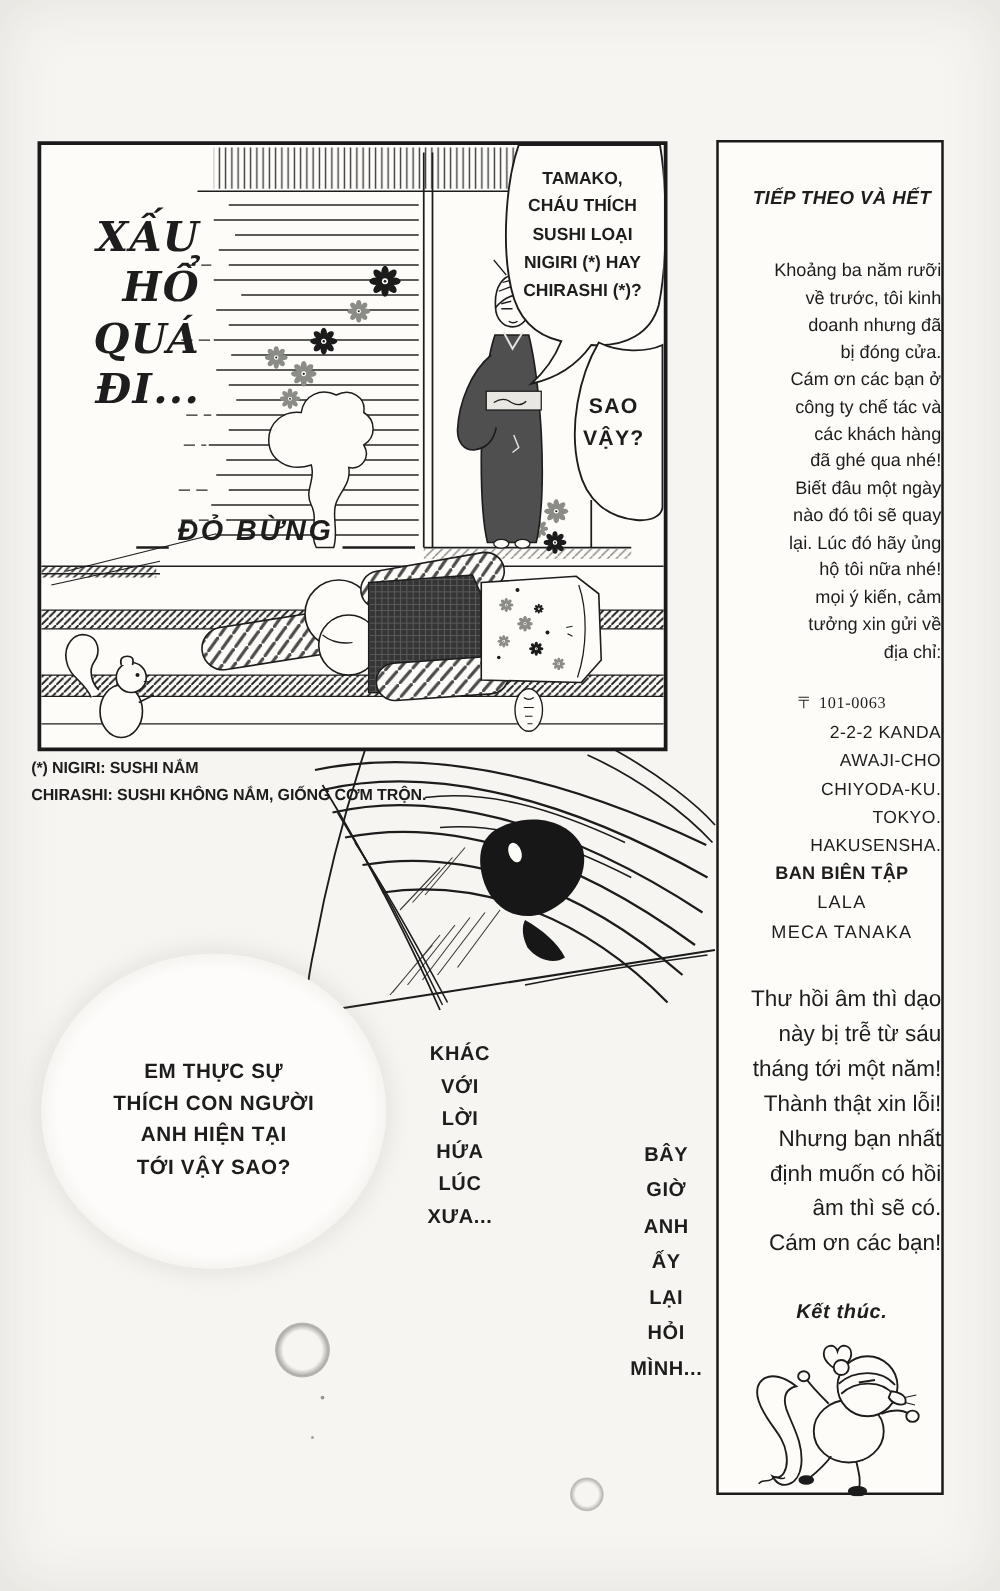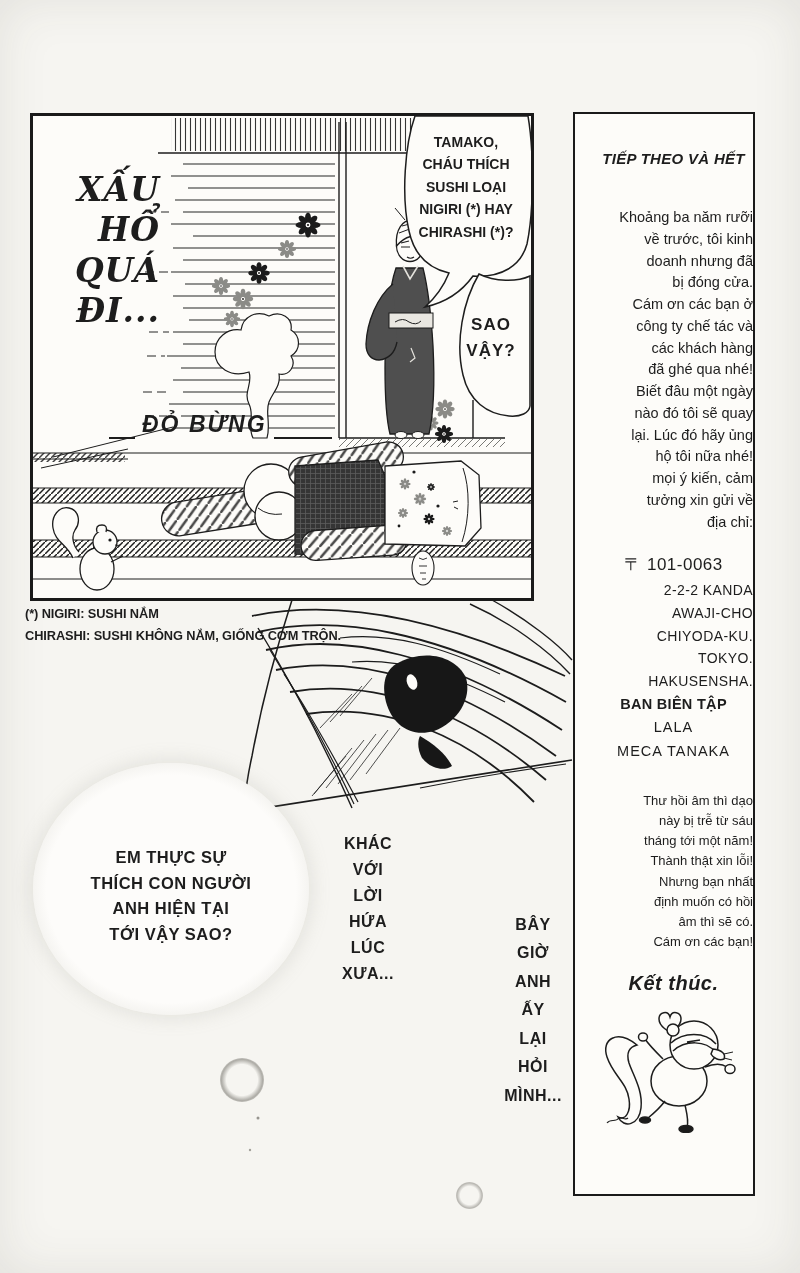--- a/index.html
+++ b/index.html
@@ -41,26 +41,26 @@
       background:radial-gradient(circle,rgba(0,0,0,0) 0%,rgba(0,0,0,0) 50%,rgba(115,113,106,.55) 66%,
                  rgba(115,113,106,.18) 80%,rgba(0,0,0,0) 92%);}
   .dust2{left:456px;top:1182px;width:27px;height:27px;
       background:radial-gradient(circle,rgba(0,0,0,0) 0%,rgba(0,0,0,0) 48%,rgba(125,123,116,.5) 66%,
                  rgba(125,123,116,.15) 80%,rgba(0,0,0,0) 92%);}
   
   .sidebar{position:absolute;left:573px;top:112px;width:182px;height:1084px;border:2.5px solid #1a1a1a;
       background:#fdfcf9;box-sizing:border-box;text-align:center;padding-left:19px;}
   .sb-title{margin-top:36px;font-weight:bold;font-style:italic;font-size:15px;letter-spacing:.3px;}
   .sb-para1{margin-top:40px;font-size:14.5px;line-height:1.5;}
-  .sb-postal{margin-top:20px;font-size:17px;letter-spacing:.5px;}
+  .sb-postal{margin-top:20px;font-size:13px;letter-spacing:.5px;font-family:Liberation Serif, serif;}
   .sb-address{margin-top:3px;font-size:14px;line-height:1.62;letter-spacing:.4px;margin-left:19px;}
   .sb-dept{font-weight:bold;font-size:14.5px;line-height:1.62;letter-spacing:.3px;}
   .sb-line{font-size:14.5px;line-height:1.62;letter-spacing:1px;}
-  .sb-para2{margin-top:28px;font-size:13px;line-height:1.55;}
-  .sb-end{margin-top:20px;font-weight:bold;font-style:italic;font-size:20px;letter-spacing:.5px;}
+  .sb-para2{margin-top:28px;font-size:18px;line-height:1.55;}
+  .sb-end{margin-top:32px;font-weight:bold;font-style:italic;font-size:16px;letter-spacing:.5px;}
   .mascot{margin-top:6px;}
 </style>
 </head>
 <body>
 
 <div class="page">
 
   <div class="panel">
     <svg class="panel-svg" viewBox="0 0 498 482">
       <defs>

